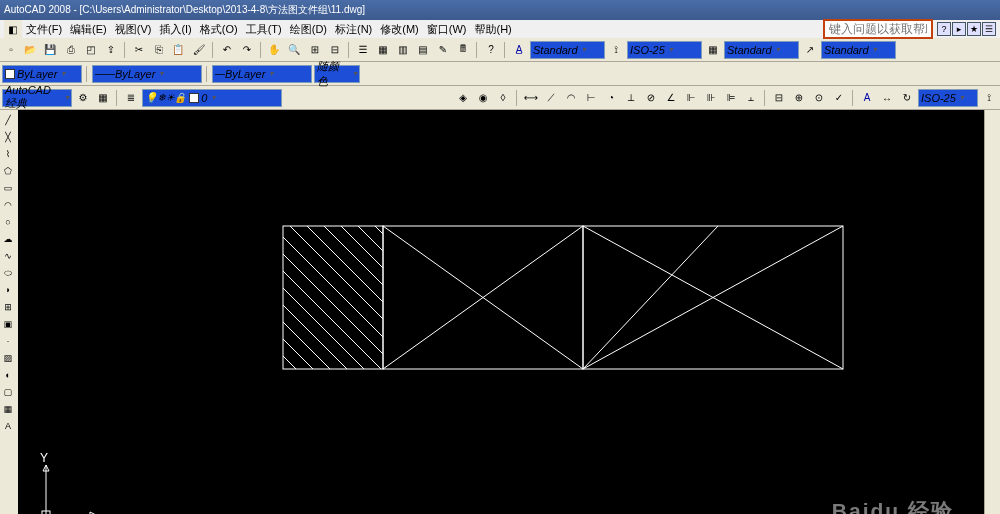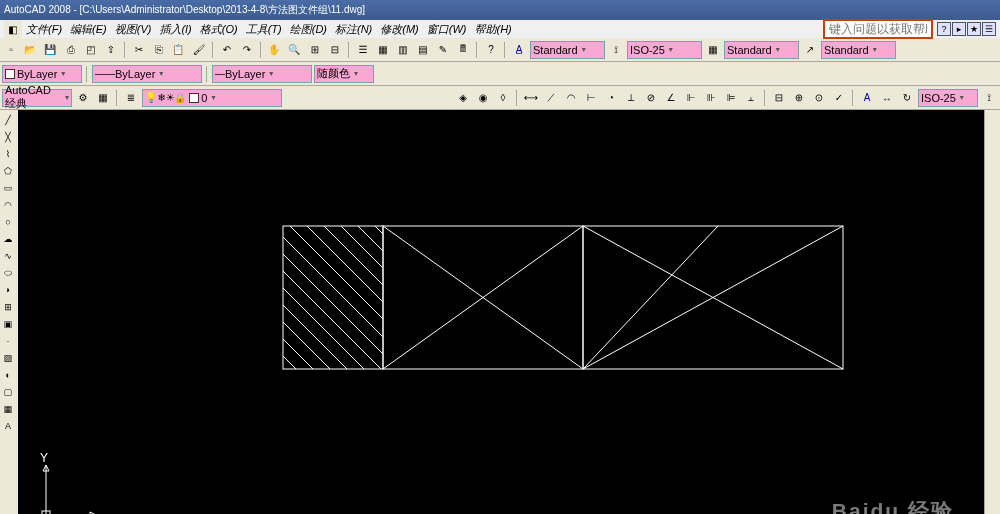--- a/index.html
+++ b/index.html
@@ -1,27 +1,27 @@
 <!DOCTYPE html>
 <html><head>
 <meta charset="utf-8">
 <style>
 * { margin: 0; padding: 0; box-sizing: border-box; font-family: "SimSun", Arial, sans-serif; font-size: 11px; }
 body { width: 1000px; height: 514px; background: #ece9d8; overflow: hidden; position: relative; }
 .titlebar { height: 8px; background: linear-gradient(to bottom, #4a6da7, #3c5a8e); color: white; display: flex; align-items: center; padding: 10px 4px; overflow: hidden; }
 .titlebar-text { font-size: 10px; white-space: nowrap; }
 .menubar { height: 18px; background: #f0f0f0; display: flex; align-items: center; padding: 0 4px; }
-.menu-item { padding: 17px 4px; cursor: pointer; font-style: italic; }
+.menu-item { padding: 17px 4px; cursor: pointer; }
 .help-search { margin-left: auto; padding: 1px 4px; background: #fff; border: 2px solid #c2410c; width: 110px; font-size: 12px; color: #666; }
 .sys-icons { display: flex; gap: 1px; margin-left: 4px; }
 .sys-icon { width: 14px; height: 14px; border: 1px solid #456; background: #e0e0ff; font-size: 9px; text-align: center; line-height: 12px; }
 .toolbar-row { height: 24px; background: #ece9d8; display: flex; align-items: center; padding: 0 2px; gap: 2px; border-bottom: 1px solid #aca899; }
 .tb-btn { width: 18px; height: 18px; border: 1px solid transparent; background: #ece9d8; display: inline-flex; align-items: center; justify-content: center; cursor: pointer; font-size: 10px; }
 .tb-sep { width: 2px; height: 16px; border-left: 1px solid #aca899; margin: 0 2px; }
-.tb-drop { height: 18px; border: 1px solid #7f9db9; background: #f9a8d4; padding: 0 2px; display: inline-flex; align-items: center; font-size: 10px; }
+.tb-drop { height: 18px; border: 1px solid #7f9db9; background: #1d4ed8; padding: 0 2px; display: inline-flex; align-items: center; font-size: 10px; font-style: italic; }
 .tb-drop::after { content: "▾"; margin-left: 4px; font-size: 8px; color: #555; }
 .main-area { position: relative; height: 425px; display: flex; }
 .left-toolbar { width: 18px; background: #ece9d8; display: flex; flex-direction: column; gap: 1px; padding-top: 2px; }
 .ltb-btn { width: 16px; height: 16px; border: 1px solid transparent; background: #ece9d8; cursor: pointer; font-size: 9px; text-align: center; line-height: 14px; }
 .canvas-area { flex: 1; background: #000; position: relative; overflow: hidden; }
 .right-scroll { width: 16px; background: #ece9d8; border-left: 1px solid #aca899; }
 .ucs-icon { position: absolute; left: 18px; bottom: 10px; }
 .watermark { position: absolute; right: 30px; bottom: 10px; opacity: 0.6; color: #ccc; font-size: 21px; font-weight: bold; letter-spacing: 2px; }
 .watermark-sub { position: absolute; right: 30px; bottom: 0px; opacity: 0.6; color: #aaa; font-size: 11px; letter-spacing: 2px; }
 .layer-combo { width: 140px; }
@@ -109,21 +109,21 @@
 
 <div class="toolbar-row">
   <div class="tb-drop" style="width:80px">
       <span class="color-sw" style="background:#fff"></span>
       <span>ByLayer</span>
     </div>
   <span class="tb-sep"></span>
   <div class="tb-drop" style="width:110px">—— <span>ByLayer</span></div>
   <span class="tb-sep"></span>
   <div class="tb-drop" style="width:100px">— <span>ByLayer</span></div>
-  <div class="tb-drop" style="width:60px">
+  <div class="tb-drop" style="width:46px">
       <span>随颜色</span>
     </div>
 </div>
 
 <div class="toolbar-row">
   <div class="tb-drop workspace-combo">
       <span>AutoCAD 经典</span>
     </div>
   <span class="tb-btn">⚙</span>
   <span class="tb-btn">▦</span>

